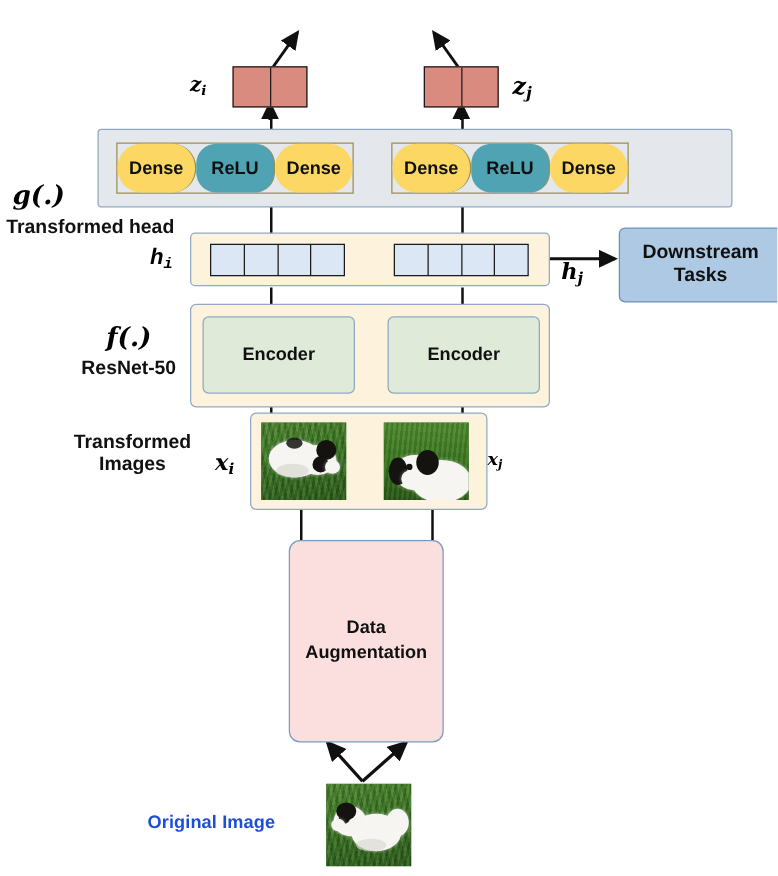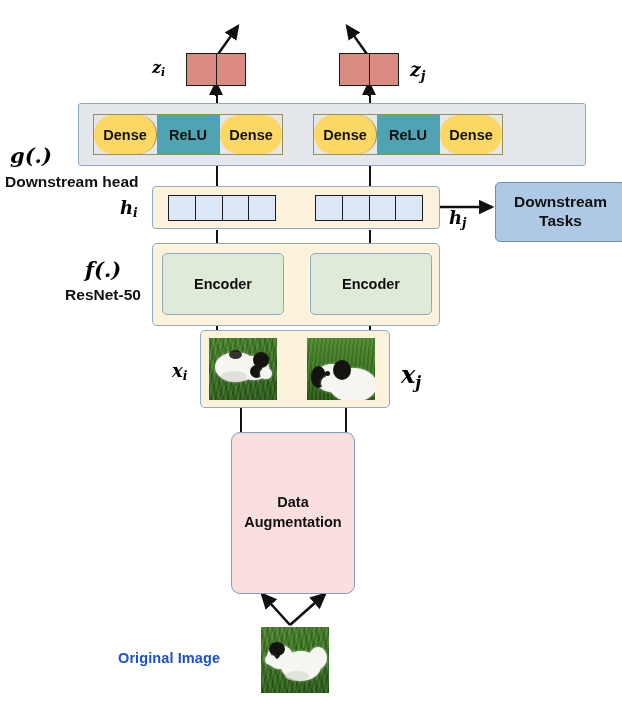--- a/index.html
+++ b/index.html
@@ -91,21 +91,21 @@
     align-items: center;
     justify-content: center;
     font-weight: bold;
     font-size: 14.5px;
     color: #101010;
     box-sizing: border-box;
     border-right: 1px solid #9a8f50;
   }
   .mlp-cell:last-child { border-right: none; }
   .mlp-dense { background: #fcd764; border-radius: 19px; }
-  .mlp-relu  { background: #4fa3b3; }
+  .mlp-relu  { background: #4fa3b3; border-radius: 16px; }
 
   
   .h-band {
     background: #fdf3dc;
     border: 1px solid #8fa9c4;
     border-radius: 4px;
     box-sizing: border-box;
   }
   .h-vec {
     display: flex;
@@ -297,31 +297,31 @@
     <div class="mlp-cell mlp-dense">Dense</div>
   </div>
 
   <div class="abs mlp-row" style="left:313px; top:114px; width:190px; height:41px;">
     <div class="mlp-cell mlp-dense">Dense</div>
     <div class="mlp-cell mlp-relu">ReLU</div>
     <div class="mlp-cell mlp-dense">Dense</div>
   </div>
 
   <div class="abs math" style="left:10px; top:143px; font-size:21px;">g(.)</div>
-  <div class="abs lbl lbl-left" style="left:5px; top:173px; width:160px; font-size:15.5px; text-align:left;">Downstream head</div>
+  <div class="abs lbl lbl-left" style="left:5px; top:173px; width:160px; font-size:15.5px; text-align:left;">Transformed head</div>
 
   <div class="abs h-band" style="left:152px; top:186px; width:288px; height:43px;"></div>
 
   <div class="abs h-vec" style="left:168px; top:195px; width:108px; height:26px;">
     <div class="h-cell"></div>
     <div class="h-cell"></div>
     <div class="h-cell"></div>
     <div class="h-cell"></div>
   </div>
-  <div class="abs math" style="left:120px; top:197px; font-size:18px;">
+  <div class="abs math" style="left:120px; top:197px; font-size:18px;font-family:Liberation Mono, monospace;">
     <span>h</span><span class="sub">i</span>
   </div>
 
   <div class="abs h-vec" style="left:315px; top:195px; width:108px; height:26px;">
     <div class="h-cell"></div>
     <div class="h-cell"></div>
     <div class="h-cell"></div>
     <div class="h-cell"></div>
   </div>
   <div class="abs math" style="left:449px; top:207px; font-size:18px;text-align:center;">
@@ -357,24 +357,26 @@
     <div class="fur" style="left:8px;  top:26px; width:34px; height:28px;"></div>
     <div class="fur-dark" style="left:4px;  top:28px; width:15px; height:22px;"></div>
     <div class="fur-dark" style="left:26px; top:22px; width:18px; height:20px;"></div>
     <div class="fur" style="left:14px; top:38px; width:16px; height:14px;"></div>
     <div class="fur-dark" style="left:18px; top:33px; width:5px;  height:5px;"></div>
   </div>
 
   <div class="abs math" style="left:172px; top:360px; font-size:18px;">
     <span>x</span><span class="sub">i</span>
   </div>
-  <div class="abs math" style="left:401px; top:360px; font-size:24px;">
+  <div class="abs math" style="left:390px; top:360px; font-size:14px;">
     <span>x</span><span class="sub">j</span>
   </div>
 
+  <div class="abs lbl" style="left:44px; top:345px; width:124px; font-size:15.5px;">Transformed
+Images</div>
 
   <div class="abs" id="data-augmentation-box" style="left:231px; top:432px; width:124px; height:162px;">Data
 Augmentation</div>
 
   <div class="photo" style="left:261px; top:627px; width:68px; height:66px;">
     <div class="grass"></div>
     <div class="fur" style="left:20px; top:24px; width:40px; height:30px;"></div>
     <div class="fur" style="left:6px;  top:18px; width:26px; height:24px;"></div>
     <div class="fur-dark" style="left:8px;  top:15px; width:16px; height:14px;"></div>
     <div class="fur-dark" style="left:10px; top:23px; width:9px;  height:9px;"></div>

